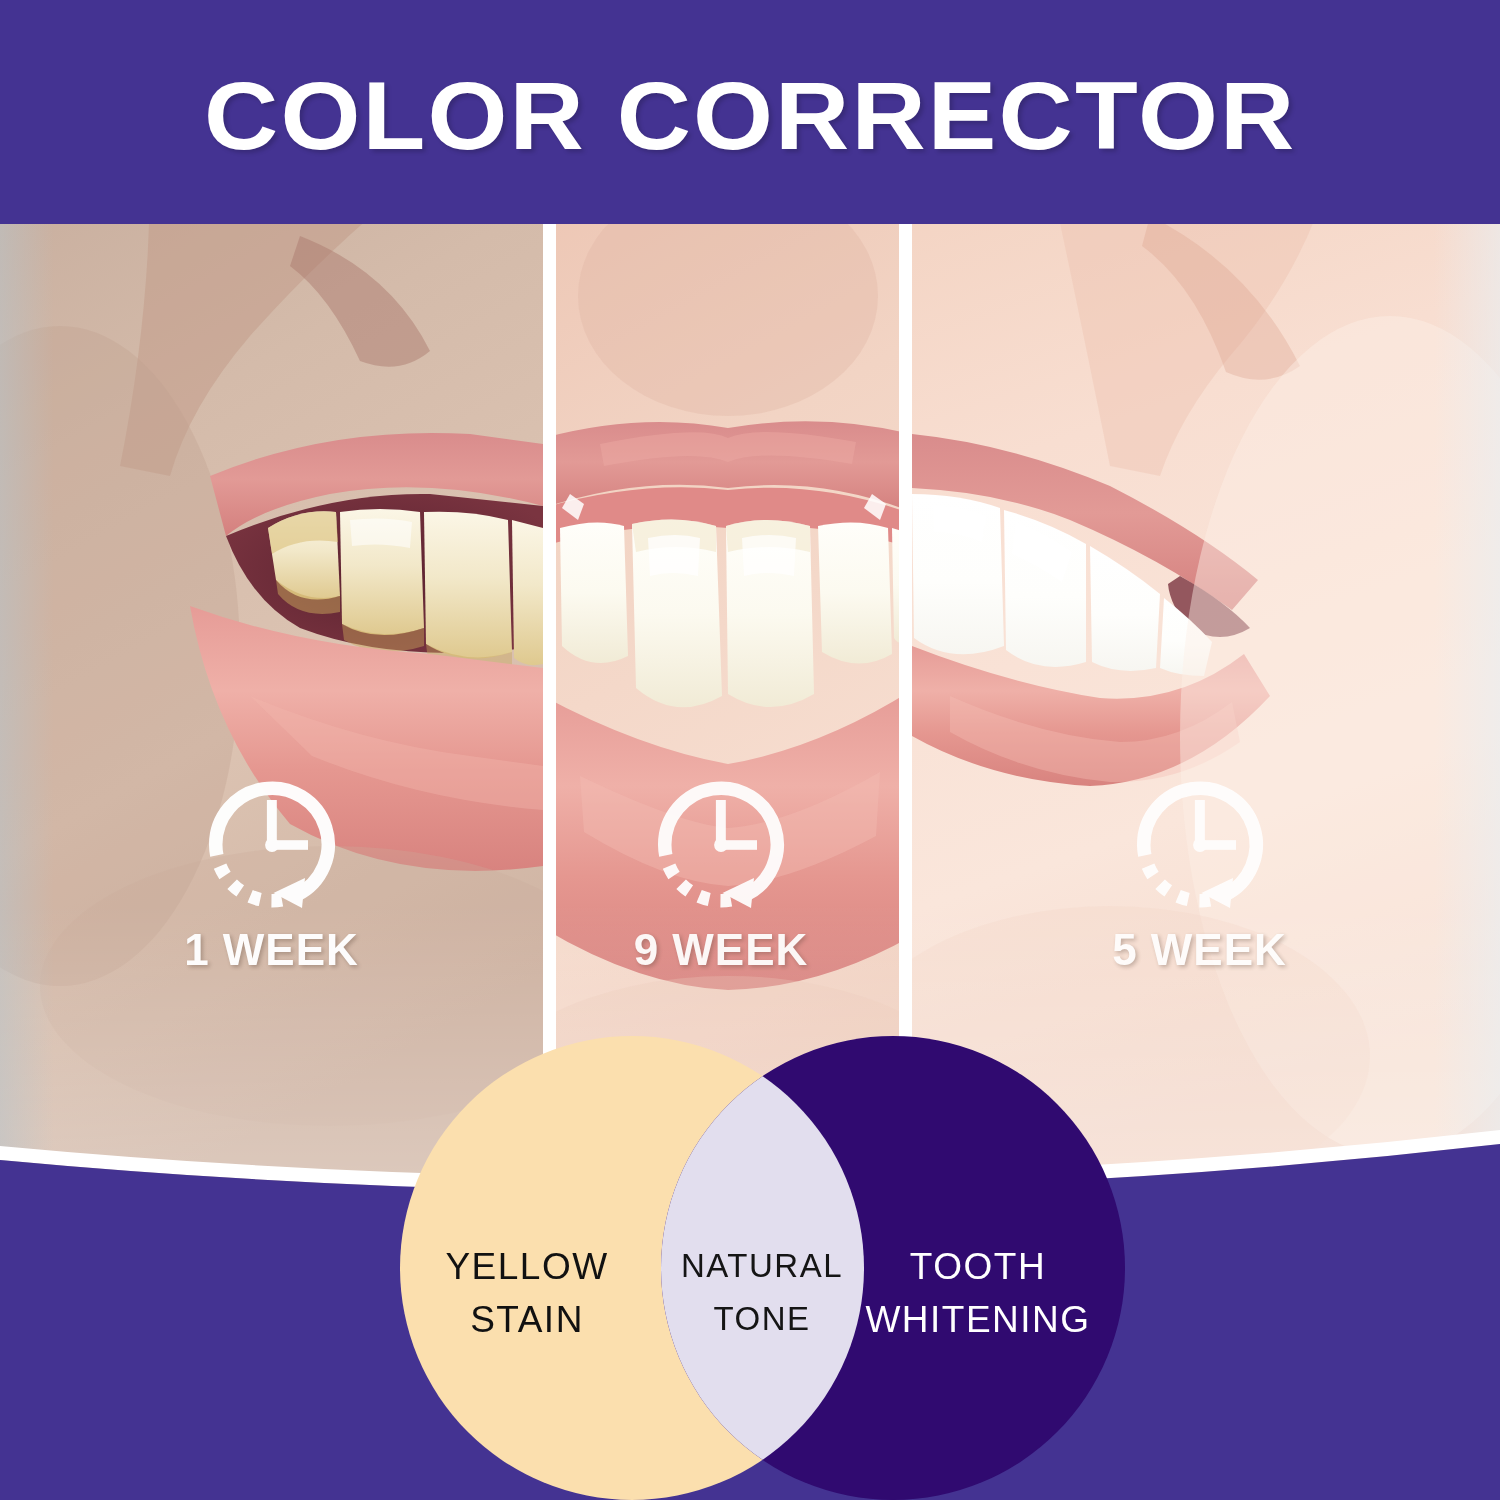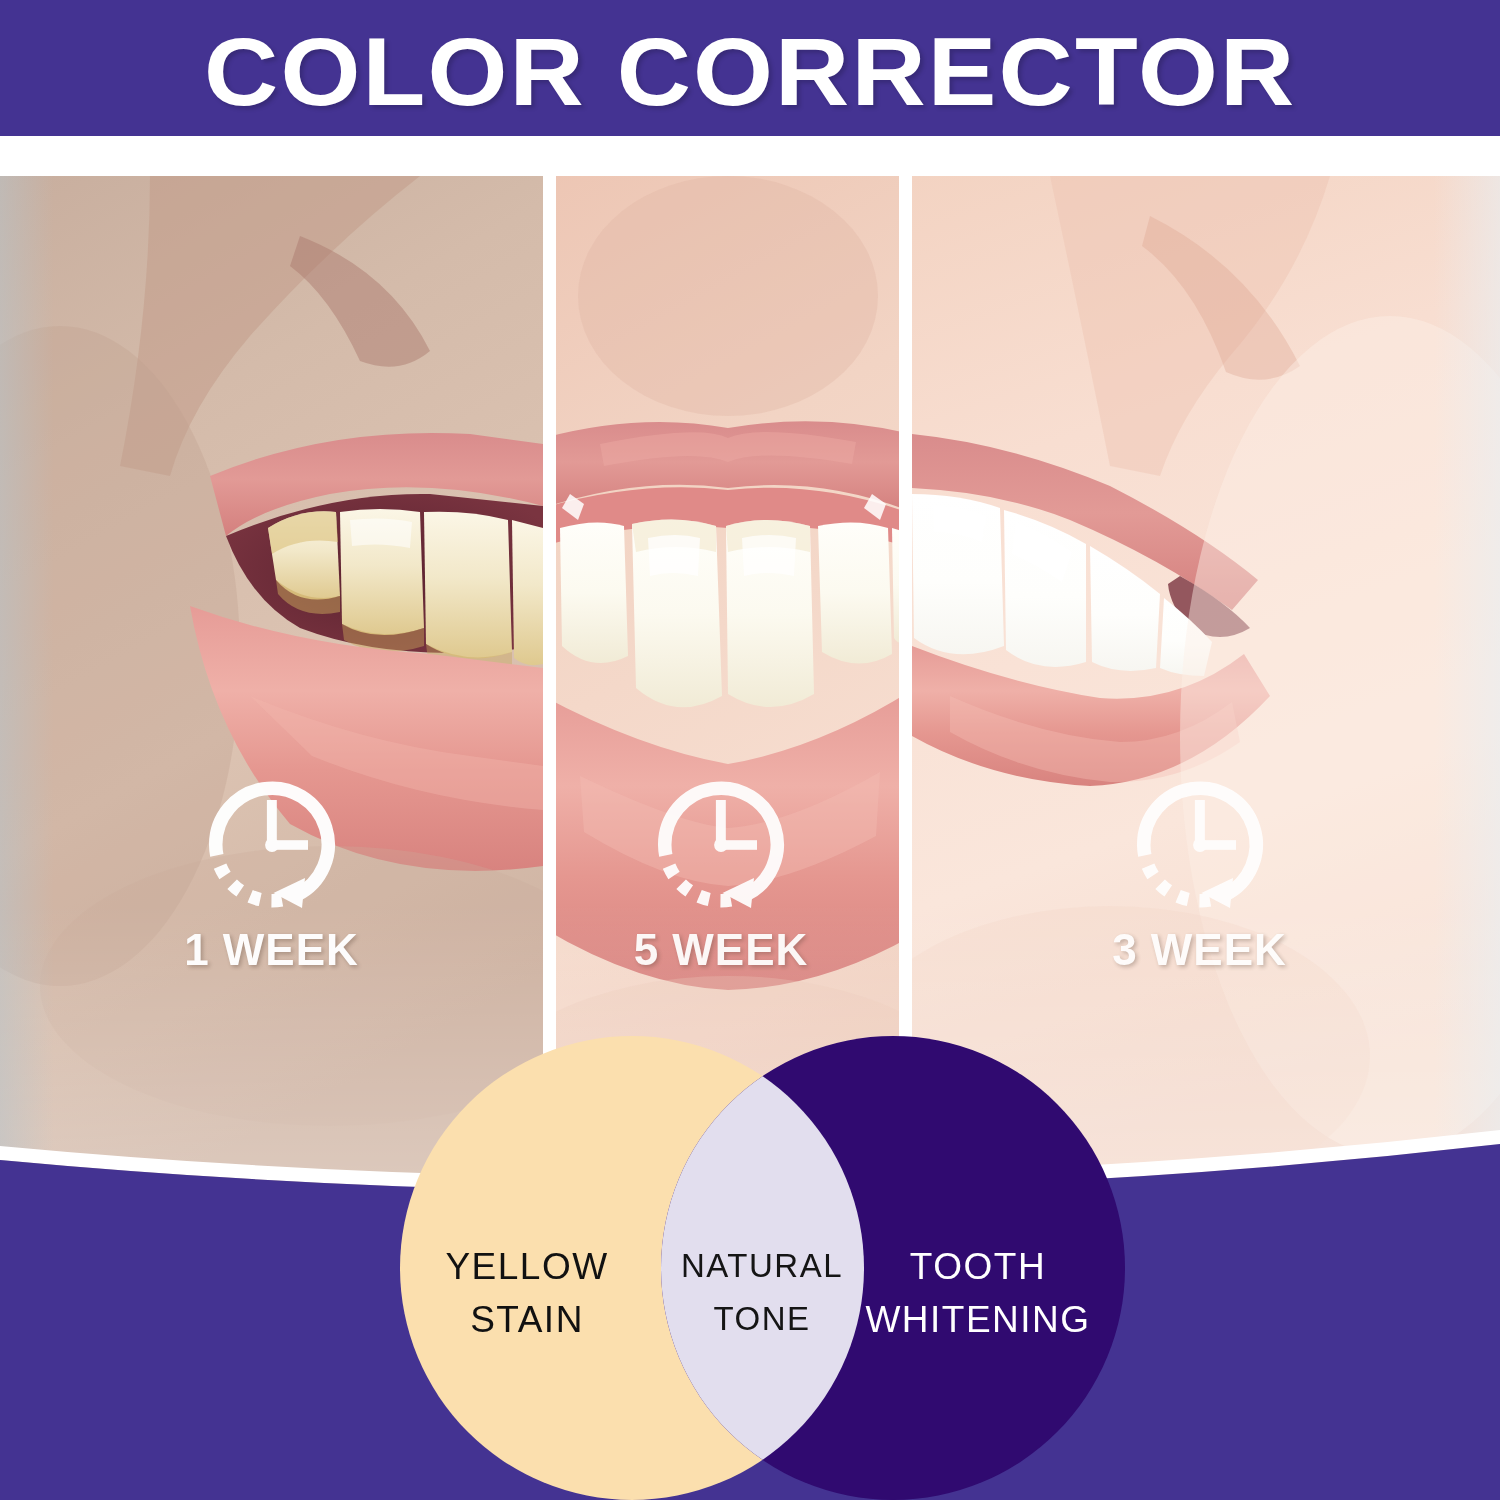--- a/index.html
+++ b/index.html
@@ -6,21 +6,21 @@
   html,body { width:1500px; height:1500px; }
   body {
     font-family:"Liberation Sans", sans-serif;
     background:#ffffff;
     overflow:hidden;
   }
   #stage { position:relative; width:1500px; height:1500px; overflow:hidden; background:#fff; }
 
   
   .header {
-    position:absolute; left:0; top:0; width:1500px; height:136px;
+    position:absolute; left:0; top:0; width:1500px; height:224px;
     background:#443392;
     display:flex; align-items:center; justify-content:center;
     z-index:40;
   }
   .header-title {
     color:#ffffff;
     font-size:97px;
     font-weight:bold;
     letter-spacing:2px;
     line-height:1;
@@ -302,33 +302,33 @@
 
     <div class="tl-cell c2">
       <svg class="tl-icon" viewBox="0 0 100 100">
         <path d="M 12.5 50 A 37.5 37.5 0 1 1 66.5 83.3" fill="none" stroke="#ffffff" stroke-width="9" stroke-linecap="butt"></path>
         <path d="M 72 72 L 70 92 L 51 82 Z" fill="#ffffff"></path>
         <path d="M 12.5 50 A 37.5 37.5 0 0 0 62 85.2" fill="none" stroke="#ffffff" stroke-width="9" stroke-dasharray="7 7.5" stroke-linecap="butt"></path>
         <rect x="46.6" y="20" width="6.6" height="32" fill="#ffffff"></rect>
         <rect x="48" y="46.8" width="26" height="6.4" fill="#ffffff"></rect>
         <circle cx="50" cy="50" r="4.6" fill="#ffffff"></circle>
       </svg>
-      <div class="tl-label">5 WEEK</div>
+      <div class="tl-label">9 WEEK</div>
     </div>
 
     <div class="tl-cell c3">
       <svg class="tl-icon" viewBox="0 0 100 100">
         <path d="M 12.5 50 A 37.5 37.5 0 1 1 66.5 83.3" fill="none" stroke="#ffffff" stroke-width="9" stroke-linecap="butt"></path>
         <path d="M 72 72 L 70 92 L 51 82 Z" fill="#ffffff"></path>
         <path d="M 12.5 50 A 37.5 37.5 0 0 0 62 85.2" fill="none" stroke="#ffffff" stroke-width="9" stroke-dasharray="7 7.5" stroke-linecap="butt"></path>
         <rect x="46.6" y="20" width="6.6" height="32" fill="#ffffff"></rect>
         <rect x="48" y="46.8" width="26" height="6.4" fill="#ffffff"></rect>
         <circle cx="50" cy="50" r="4.6" fill="#ffffff"></circle>
       </svg>
-      <div class="tl-label">3 WEEK</div>
+      <div class="tl-label">5 WEEK</div>
     </div>
   </div>
 
   <div class="band">
     <svg viewBox="0 0 1500 380" preserveAspectRatio="none">
 
       <path d="M 0 26 Q 750 96 1500 10 L 1500 24 Q 750 110 0 40 Z" fill="#ffffff"></path>
 
       <path d="M 0 40 Q 750 110 1500 24 L 1500 380 L 0 380 Z" fill="#443392"></path>
     </svg>

